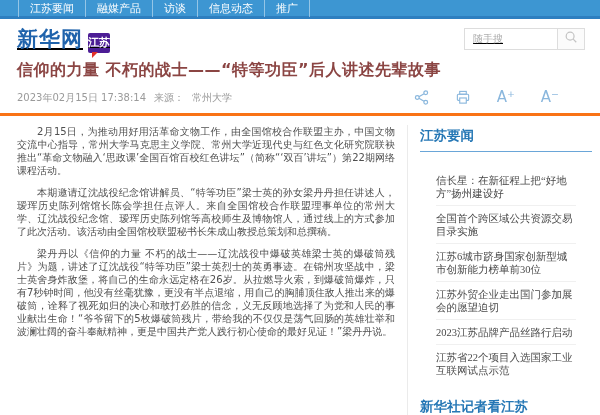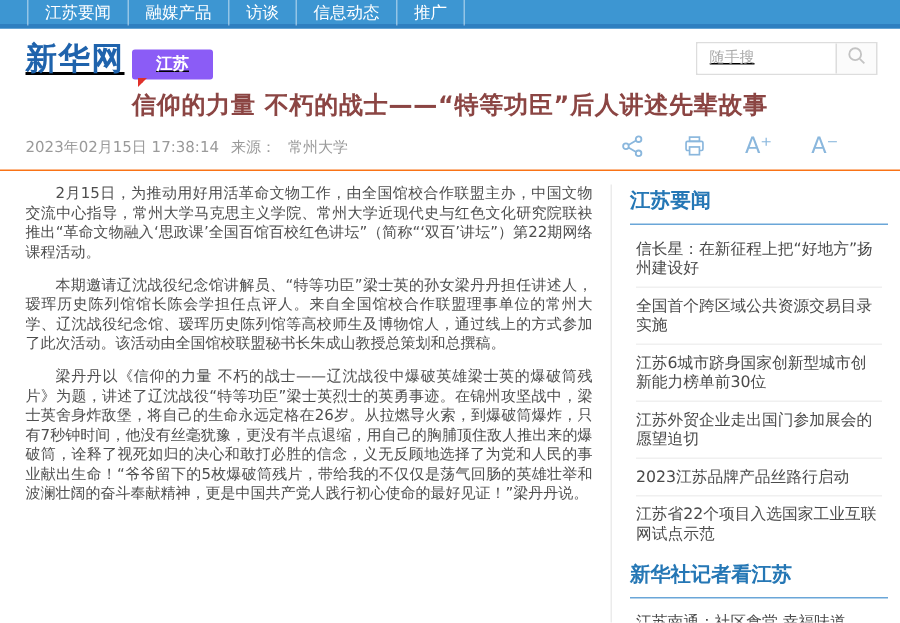--- a/index.html
+++ b/index.html
@@ -12,50 +12,50 @@
   .topnav { background:#3d96d2; border-bottom:3px solid #2e7fc0; height:19px;
             display:flex; align-items:center; padding-left:18px; }
   .nav-item { color:#fff; font-size:11px; line-height:17px; padding:0 11px;
               border-left:1px solid rgba(255,255,255,.45); cursor:pointer; white-space:nowrap; }
   .nav-item:last-child { border-right:1px solid rgba(255,255,255,.45); }
   
   .header { height:35px; display:flex; align-items:center; justify-content:space-between;
             padding:4px 15px 0 17px; }
   .logo { display:flex; align-items:flex-end; cursor:pointer;text-decoration:underline; }
   .logo-main { color:#1f63ac; font-size:21px; font-weight:bold; letter-spacing:1px; }
-  .logo-badge { background:#8b5cf6; color:#fff; font-size:11px; font-weight:bold;
-                padding:2px 16px 3px; margin-left:5px; border-radius:2px; position:relative; }
+  .logo-badge { background:#4c1d95; color:#fff; font-size:11px; font-weight:bold;
+                padding:2px 0 3px; margin-left:5px; border-radius:2px; position:relative; }
   .logo-badge::after { content:""; position:absolute; left:4px; bottom:-5px;
                 border:3px solid transparent; border-top-color:#e0312b; border-left-color:#e0312b; }
   .search { display:flex; border:1px solid #ddd; height:22px; align-items:stretch;text-decoration:underline; }
   .search input { border:0; outline:0; width:92px; padding:0 8px; font-size:10px; color:#555;
                   font-family:inherit; }
   .search input::placeholder { color:#aaa; }
   .search button { width:27px; border:0; border-left:1px solid #ddd; background:#fbfbfb;
                    cursor:pointer; display:flex; align-items:center; justify-content:center; padding:0; }
   
-  .title-block { padding:2px 17px 8px; border-bottom:1px solid #f97316;text-align:center; }
+  .title-block { padding:2px 17px 8px; border-bottom:3px solid #f97316; }
   .title-block h1 { font-size:16px; color:#8b4543; margin:4px 0 9px; font-weight:bold;
                     letter-spacing:.5px; }
   .meta-row { display:flex; align-items:center; font-size:10px; color:#9a9a9a; }
   .meta-row .sep { width:8px; }
   .tools { margin-left:auto; display:flex; align-items:center; gap:26px; margin-right:24px; }
   .tool { cursor:pointer; color:#8ab7dd; display:flex; align-items:center; }
   .tool.afont { font-size:15px; line-height:1; font-weight:normal; }
   .tool svg { display:block; }
   
   .content { display:flex; padding:9px 8px 0 17px; align-items:stretch; }
   .article { width:378px; flex:none; }
   .article p { font-size:10px; line-height:13px; color:#4f4f4f; margin:0 0 9px;
                text-indent:2em; text-align:justify; }
   .sidebar { margin-left:12px; padding-left:12px; border-left:1px solid #ebebeb; flex:1; min-width:0; }
   .side-title { font-size:13.5px; font-weight:bold; color:#2577b5; margin:2px 0 0;
                 padding-bottom:6px; border-bottom:1px solid #6aa6d8; }
   .side-section + .side-section .side-title { margin-top:6px; }
-  .side-list { list-style:none; margin:4px; padding:0; }
+  .side-list { list-style:none; margin:16px; padding:0;font-family:Liberation Serif, serif; }
   .side-list li { font-size:10.5px; line-height:13px; color:#4a4a4a; padding:6px 0 5px;
                   border-bottom:1px solid #f0f0f0; cursor:pointer; }
   .side-list li:last-child { border-bottom:0; }
 </style>
 </head>
 <body>
 
 <div class="topnav">
   <span class="nav-item">江苏要闻</span>
   <span class="nav-item">融媒产品</span>

